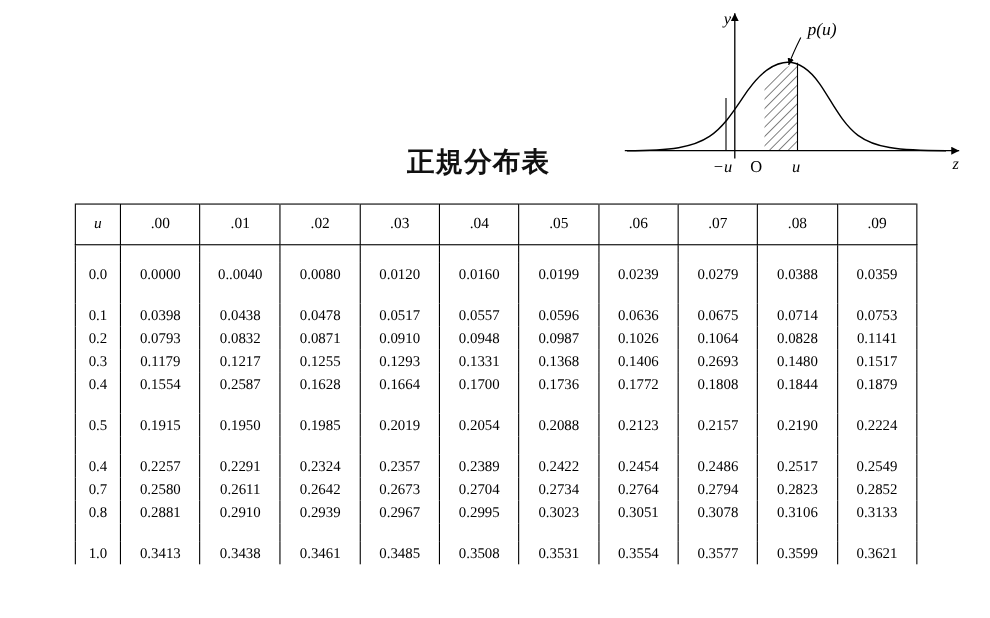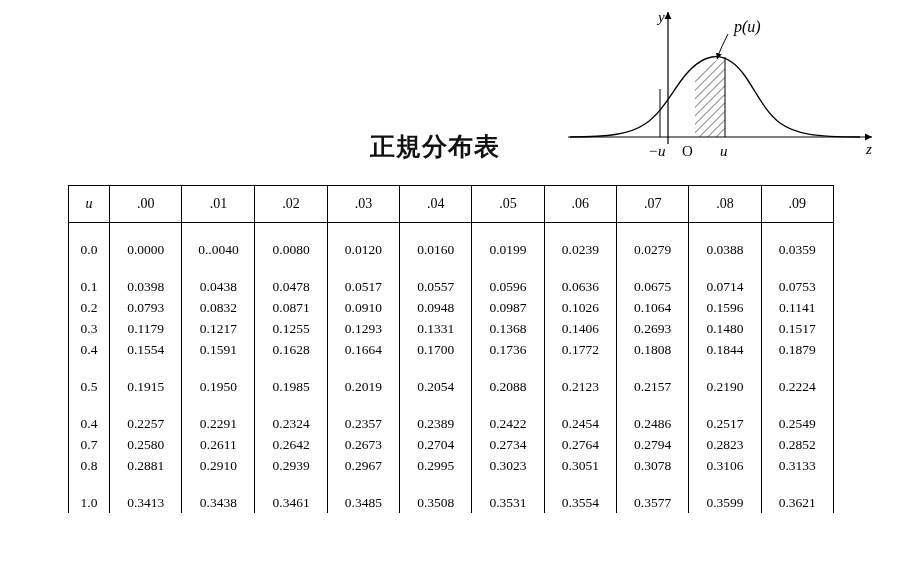--- a/index.html
+++ b/index.html
@@ -213,40 +213,40 @@
         <tr class="data">
           <td class="col-u">0.2</td>
           <td class="val">0.0793</td>
           <td class="val">0.0832</td>
           <td class="val">0.0871</td>
           <td class="val">0.0910</td>
           <td class="val">0.0948</td>
           <td class="val">0.0987</td>
           <td class="val">0.1026</td>
           <td class="val">0.1064</td>
-          <td class="val">0.1596</td>
+          <td class="val">0.0828</td>
           <td class="val">0.1141</td>
         </tr>
         <tr class="data">
           <td class="col-u">0.3</td>
           <td class="val">0.1179</td>
           <td class="val">0.1217</td>
           <td class="val">0.1255</td>
           <td class="val">0.1293</td>
           <td class="val">0.1331</td>
           <td class="val">0.1368</td>
           <td class="val">0.1406</td>
           <td class="val">0.2693</td>
           <td class="val">0.1480</td>
           <td class="val">0.1517</td>
         </tr>
         <tr class="data">
           <td class="col-u">0.4</td>
           <td class="val">0.1554</td>
-          <td class="val">0.1591</td>
+          <td class="val">0.2587</td>
           <td class="val">0.1628</td>
           <td class="val">0.1664</td>
           <td class="val">0.1700</td>
           <td class="val">0.1736</td>
           <td class="val">0.1772</td>
           <td class="val">0.1808</td>
           <td class="val">0.1844</td>
           <td class="val">0.1879</td>
         </tr>
         <tr class="spacer">

